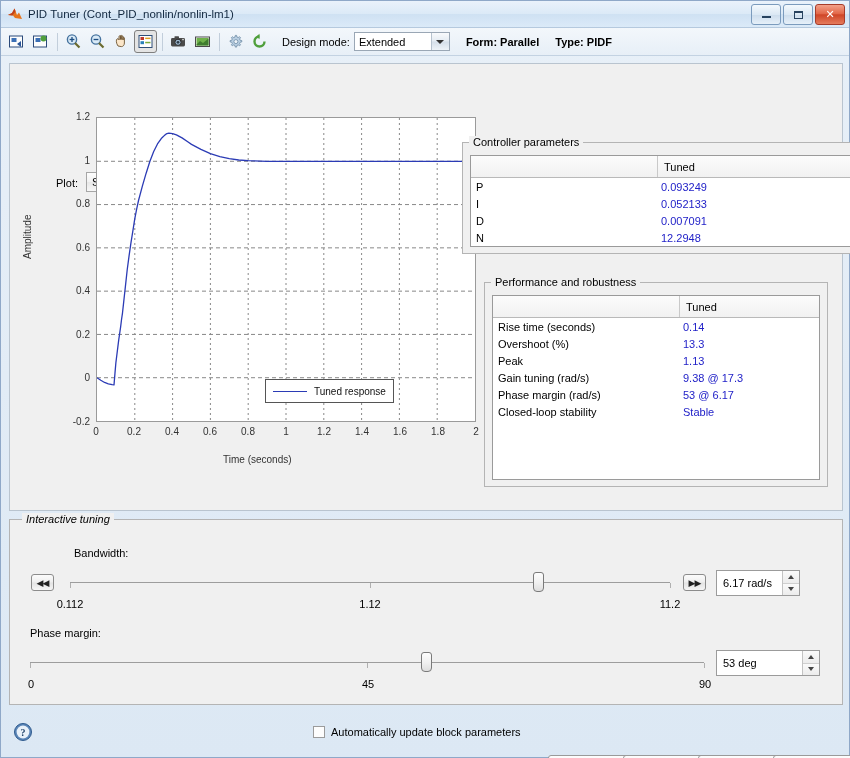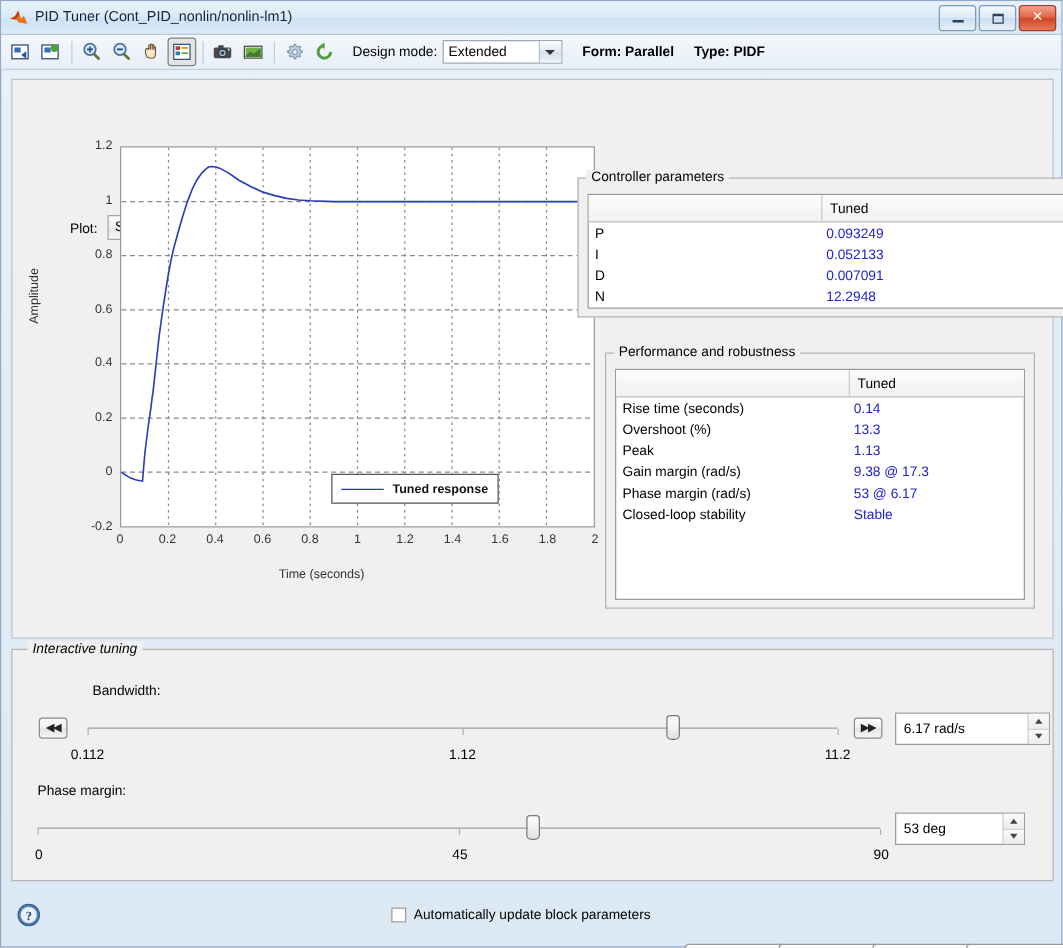--- a/index.html
+++ b/index.html
@@ -109,21 +109,21 @@
   }
   .xlabel{position:absolute;left:195px;top:345px;font-size:10px;color:#333;}
   .ytick{position:absolute;font-size:10px;color:#333;text-align:right;width:40px;}
   .xtick{position:absolute;font-size:10px;color:#333;text-align:center;width:30px;}
   .legend{
     position:absolute;left:237px;top:270px;height:24px;
     background:#fff;border:1px solid #555;box-sizing:border-box;
     display:flex;align-items:center;padding:0 7px;gap:7px;
   }
   .legline{width:34px;height:0;border-top:1.6px solid #2b3bb5;}
-  .legtxt{font-size:10px;color:#111;font-weight:bold;}
+  .legtxt{font-size:10px;color:#111;}
 
   
   .grp{position:absolute;border:1px solid #b4b4b4;box-sizing:border-box;background:#f0f0f0;}
   .grp > .cap{
     position:absolute;left:6px;top:-7px;background:#f0f0f0;padding:0 4px;font-size:11px;
   }
   .tbl{position:absolute;left:7px;right:7px;background:#fff;border:1px solid #9a9a9a;box-sizing:border-box;}
   .thead{display:flex;height:21px;border-bottom:1px solid #b9b9b9;
     background:linear-gradient(180deg,#fcfcfc 0%,#f1f1f1 100%);}
   .th{font-size:11px;display:flex;align-items:center;padding-left:6px;}
@@ -412,21 +412,21 @@
             </div>
             <div class="trow">
               <div class="td c1">Overshoot (%)</div>
               <div class="td c2">13.3</div>
             </div>
             <div class="trow">
               <div class="td c1">Peak</div>
               <div class="td c2">1.13</div>
             </div>
             <div class="trow">
-              <div class="td c1">Gain margin (rad/s)</div>
+              <div class="td c1">Gain tuning (rad/s)</div>
               <div class="td c2">9.38 @ 17.3</div>
             </div>
             <div class="trow">
               <div class="td c1">Phase margin (rad/s)</div>
               <div class="td c2">53 @ 6.17</div>
             </div>
             <div class="trow">
               <div class="td c1">Closed-loop stability</div>
               <div class="td c2">Stable</div>
             </div>
@@ -443,21 +443,21 @@
     <div class="arrbtn" style="left:21px;top:54px;">◀◀</div>
     <div class="track" style="left:60px;top:62px;width:600px;"></div>
     <span class="tick" style="left:60px;top:63px;"></span>
     <span class="tick" style="left:360px;top:63px;"></span>
     <span class="tick" style="left:660px;top:63px;"></span>
     <div id="bw-thumb" class="thumb" style="top: 52px; left: 522.5px;"></div>
     <span class="sticklbl" style="left:30px;top:78px;">0.112</span>
     <span class="sticklbl" style="left:330px;top:78px;">1.12</span>
     <span class="sticklbl" style="left:630px;top:78px;">11.2</span>
     <div class="arrbtn" style="left:673px;top:54px;">▶▶</div>
-    <div class="spin" style="left:706px;top:50px;width:124px;">
+    <div class="spin" style="left:706px;top:50px;width:84px;">
       <span class="sv">6.17 rad/s</span>
       <span class="sb">
         <div>
             <i class="up"></i>
           </div>
         <div>
             <i class="dn"></i>
           </div>
       </span>
     </div>

